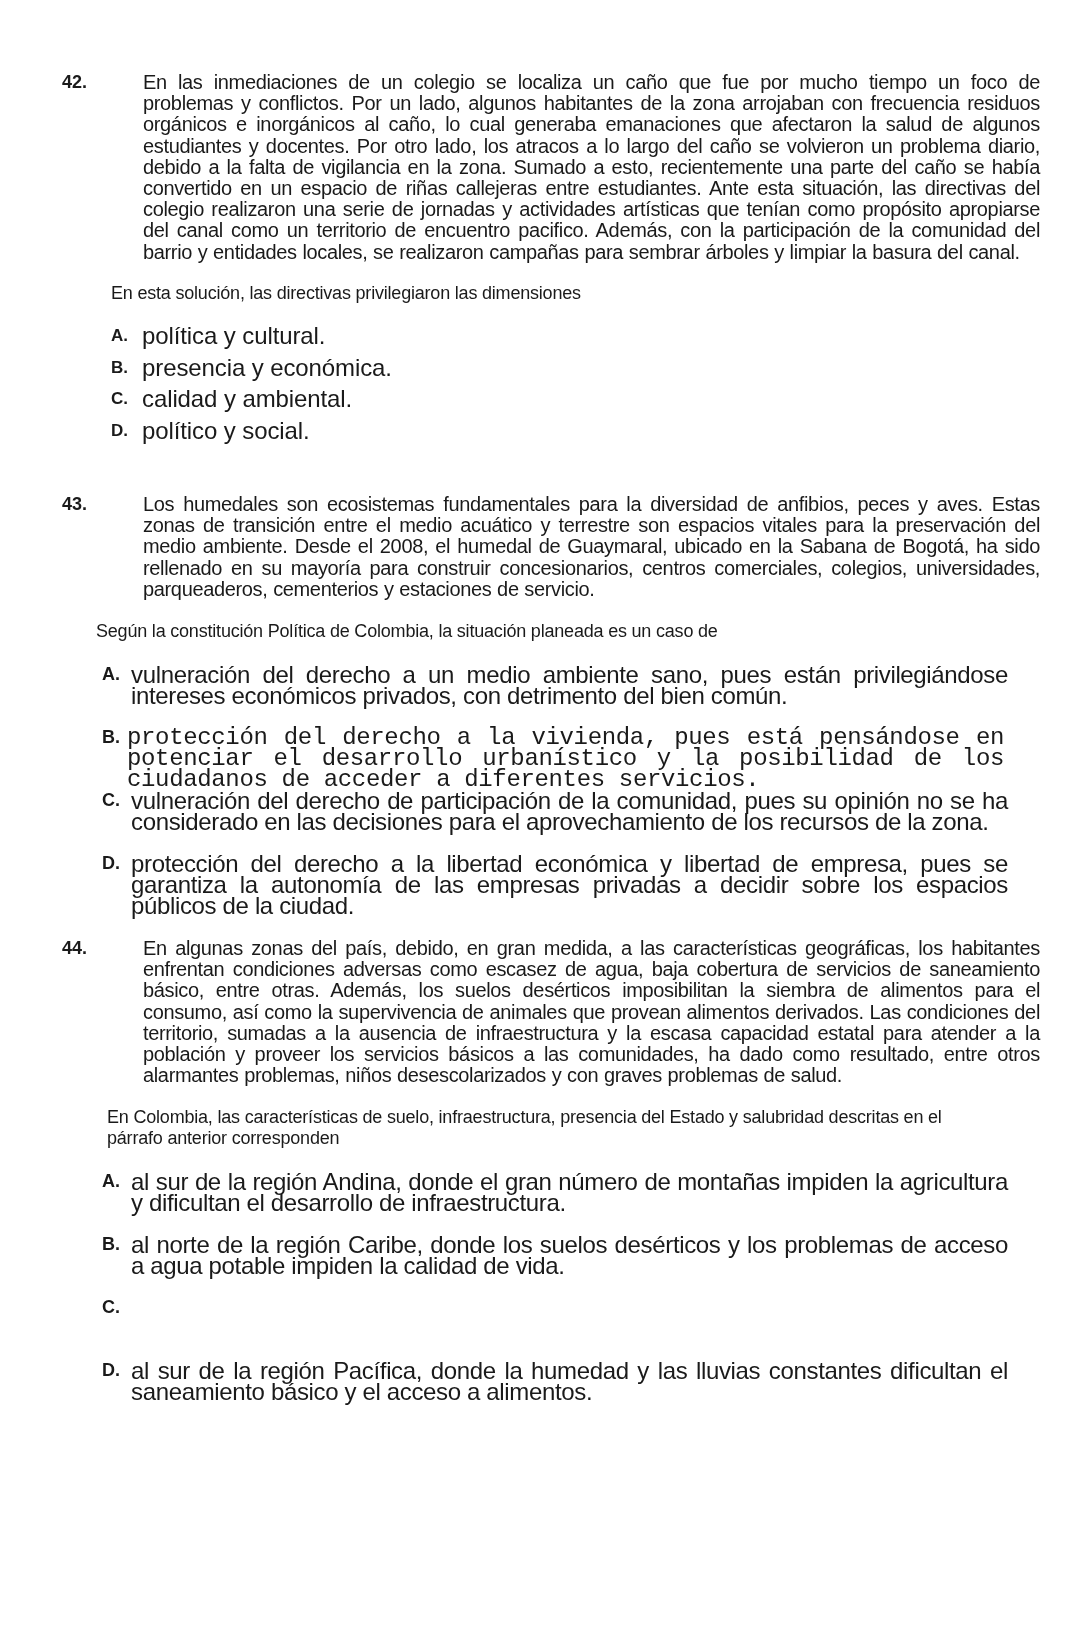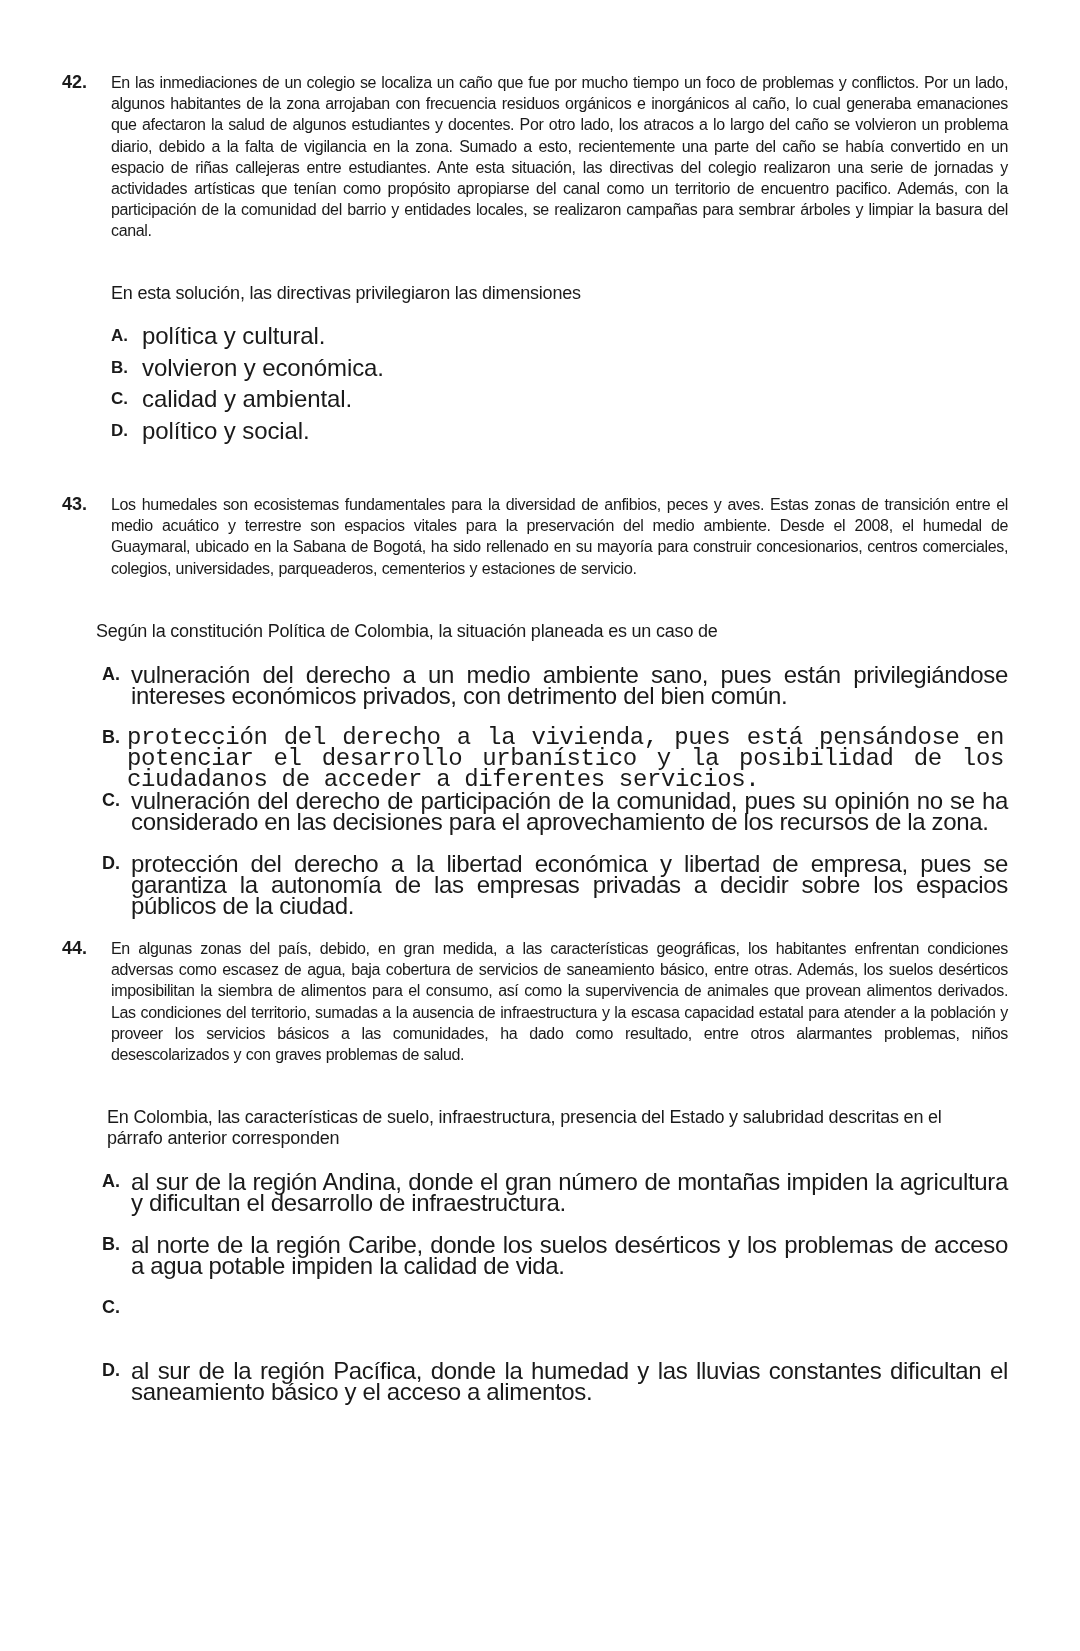--- a/index.html
+++ b/index.html
@@ -4,22 +4,22 @@
   <style>
     html, body { margin: 0; padding: 0; background: #ffffff; }
     body {
       width: 1080px; height: 1651px; position: relative; overflow: hidden;
       font-family: "Liberation Sans", sans-serif; color: #1a1a1a;
     }
     .q-num {
       position: absolute; font-weight: bold; font-size: 18px; line-height: 21px;
     }
     .para {
-      position: absolute; font-size: 16px; line-height: 21.2px; text-align: justify;
-      text-align-last: left; letter-spacing: -0.35px; word-spacing: 0.5px;
+      position: absolute; font-size: 20px; line-height: 21.2px; text-align: justify;
+      text-align-last: left; letter-spacing: -0.35px; word-spacing: 0.5px; margin-left: 32px;
     }
     .prompt {
       position: absolute; font-size: 18px; line-height: 21.2px; letter-spacing: -0.2px;
     }
     .opt { position: absolute; }
     .opt-letter {
       position: absolute; left: 0; top: 0; font-weight: bold; font-size: 18px; line-height: 21px;
     }
     .opt-text {
       position: absolute; top: 0; font-size: 24px; line-height: 21.2px;
@@ -35,21 +35,21 @@
   <div class="q-num" style="left:62px; top:72px;">42.</div>
   <div class="para" style="left:111px; top:72px; width:897px;">En las inmediaciones de un colegio se localiza un caño que fue por mucho tiempo un foco de problemas y conflictos. Por un lado, algunos habitantes de la zona arrojaban con frecuencia residuos orgánicos e inorgánicos al caño, lo cual generaba emanaciones que afectaron la salud de algunos estudiantes y docentes. Por otro lado, los atracos a lo largo del caño se volvieron un problema diario, debido a la falta de vigilancia en la zona. Sumado a esto, recientemente una parte del caño se había convertido en un espacio de riñas callejeras entre estudiantes. Ante esta situación, las directivas del colegio realizaron una serie de jornadas y actividades artísticas que tenían como propósito apropiarse del canal como un territorio de encuentro pacifico. Además, con la participación de la comunidad del barrio y entidades locales, se realizaron campañas para sembrar árboles y limpiar la basura del canal.</div>
   <div class="prompt" style="left:111px; top:283px; width:897px;">En esta solución, las directivas privilegiaron las dimensiones</div>
 
   <div class="opt opt-sm" style="left:111px; top:325px; width:897px; height:22px;">
     <span class="opt-letter">A.</span>
     <span class="opt-text" style="left:31px; width:860px;">política y cultural.</span>
   </div>
   <div class="opt opt-sm" style="left:111px; top:357px; width:897px; height:22px;">
     <span class="opt-letter">B.</span>
-    <span class="opt-text" style="left:31px; width:860px;">volvieron y económica.</span>
+    <span class="opt-text" style="left:31px; width:860px;">presencia y económica.</span>
   </div>
   <div class="opt opt-sm" style="left:111px; top:388px; width:897px; height:22px;">
     <span class="opt-letter">C.</span>
     <span class="opt-text" style="left:31px; width:860px;">calidad y ambiental.</span>
   </div>
   <div class="opt opt-sm" style="left:111px; top:420px; width:897px; height:22px;">
     <span class="opt-letter">D.</span>
     <span class="opt-text" style="left:31px; width:860px;">político y social.</span>
   </div>
 </div>

